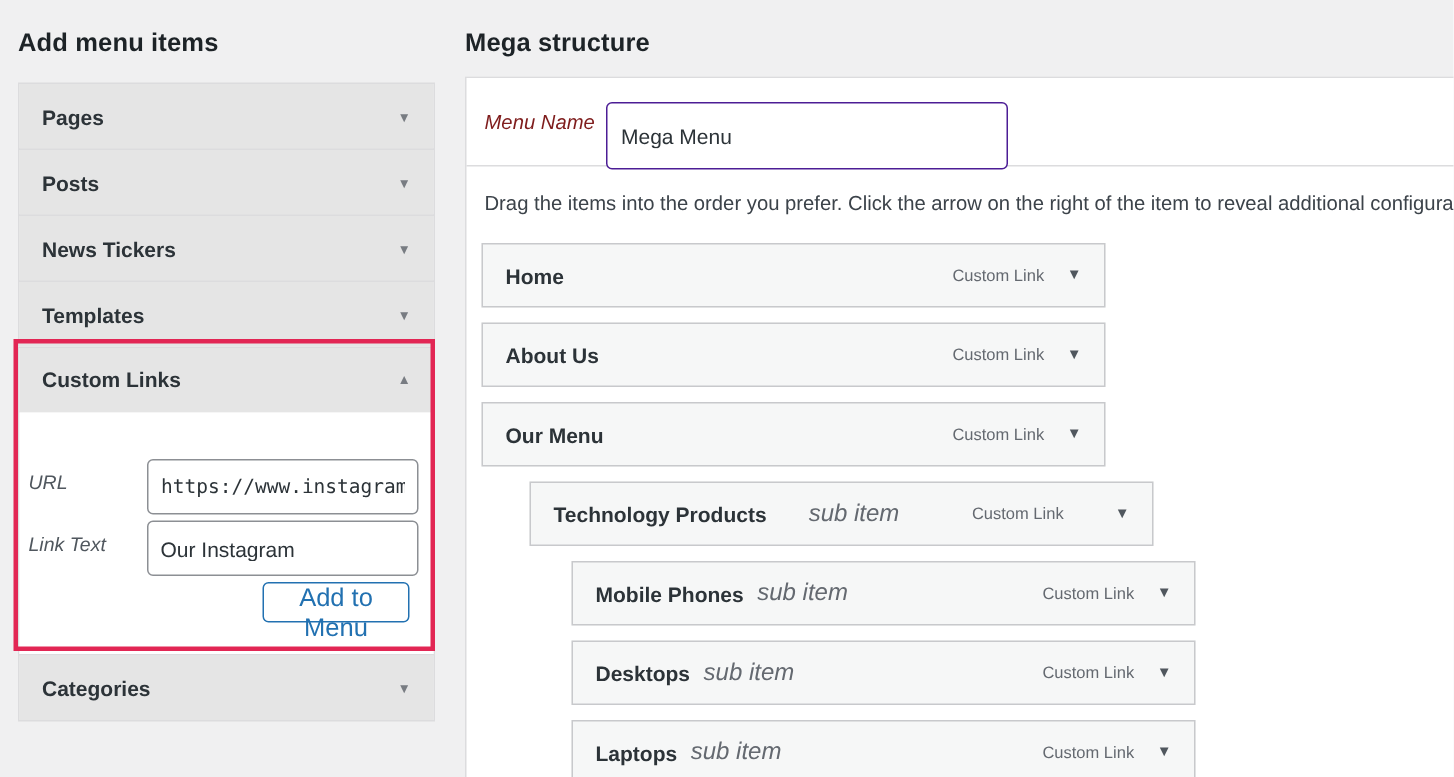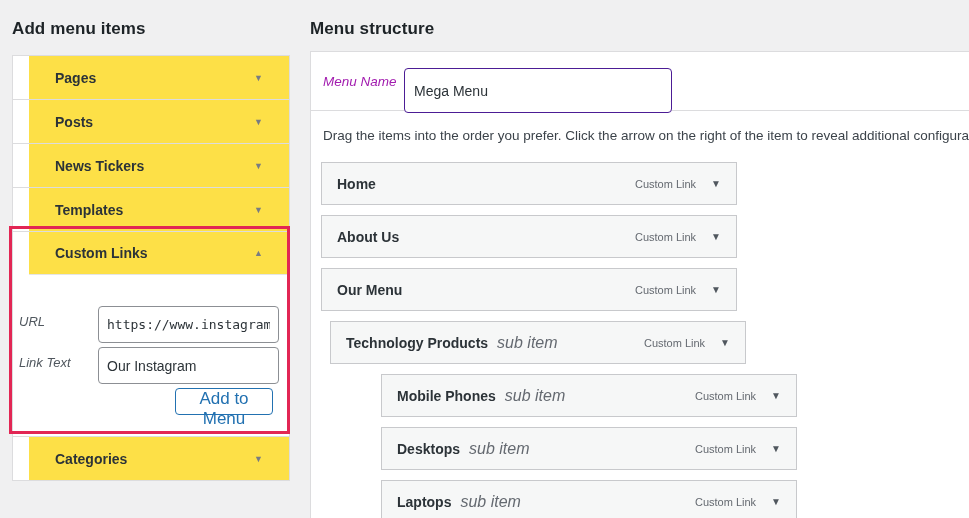--- a/index.html
+++ b/index.html
@@ -25,24 +25,23 @@
     position:absolute; left:12px; top:56px; width:278px;
   }
   .acc-section {
     background:#ffffff;
     border:1px solid #dcdcde;
     margin-top:-1px;
   }
   .acc-header {
     height:43px;
     display:flex; align-items:center;
-    padding:0 26px;
+    padding:0 15px;
     cursor:pointer;
-    background:#fde047;
-    margin-left:16px;
+    background:#e5e5e5;
   }
   .acc-label { font-size:14px; font-weight:600; color:#2c3338; }
   .acc-arrow {
     margin-left:auto;
     font-size:9px; color:#787c82;
   }
   .acc-section.expanded .acc-header { border-bottom:1px solid #e5e5e5; }
 
   
   .cl-body {
@@ -90,21 +89,21 @@
     background:#ffffff;
     border:1px solid #dcdcde;
   }
   #menu-panel-header {
     position:relative;
     height:59px;
     border-bottom:1px solid #dcdcde;
   }
   #menu-name-label {
     position:absolute; left:12px; top:22px;
-    font-size:13.5px; font-style:italic; color:#a21caf;
+    font-size:13.5px; font-style:italic; color:#7f1d1d;
   }
   #menu-name-input {
     position:absolute; left:93px; top:16px;
     width:268px; height:45px;
     border:1px solid #4c1d95; border-radius:4px;
     padding:0 9px;
     font-size:14px; color:#2c3338;
     font-family:"Liberation Sans", sans-serif;
     background:#fff;
     outline:none;
@@ -133,21 +132,21 @@
   .menu-row .item-type {
     margin-left:auto;
     font-size:11px; color:#646970;text-align:center;
   }
   .menu-row .item-arrow {
     margin-left:15px;
     font-size:10px; color:#50575e;
     cursor:pointer;
   }
   .depth-0 { margin-left:10px; }
-  .depth-1 { margin-left:19px; }
+  .depth-1 { margin-left:42px;gap:19px; }
   .depth-2 { margin-left:70px; }
 </style>
 </head>
 <body>
 
 <h2 class="panel-title" id="left-title">Add menu items</h2>
 
 <div id="accordion">
     <div class="acc-section">
     <div class="acc-header">
@@ -189,21 +188,21 @@
     <div class="acc-section">
     <div class="acc-header">
       <span class="acc-label">Categories</span>
       <span class="acc-arrow">▼</span>
     </div>
   </div>
   </div>
 
 <div id="highlight-box"></div>
 
-<h2 class="panel-title" id="right-title">Menu structure</h2>
+<h2 class="panel-title" id="right-title">Mega structure</h2>
 
 <div id="menu-panel">
   <div id="menu-panel-header">
     <span id="menu-name-label">Menu Name</span>
     <input id="menu-name-input" type="text" value="Mega Menu" style="">
   </div>
   <div id="menu-panel-body">
     <p id="drag-instruction">Drag the items into the order you prefer. Click the arrow on the right of the item to reveal additional configuration options.</p>
     <div id="menu-items">
         <div class="menu-row depth-0">

